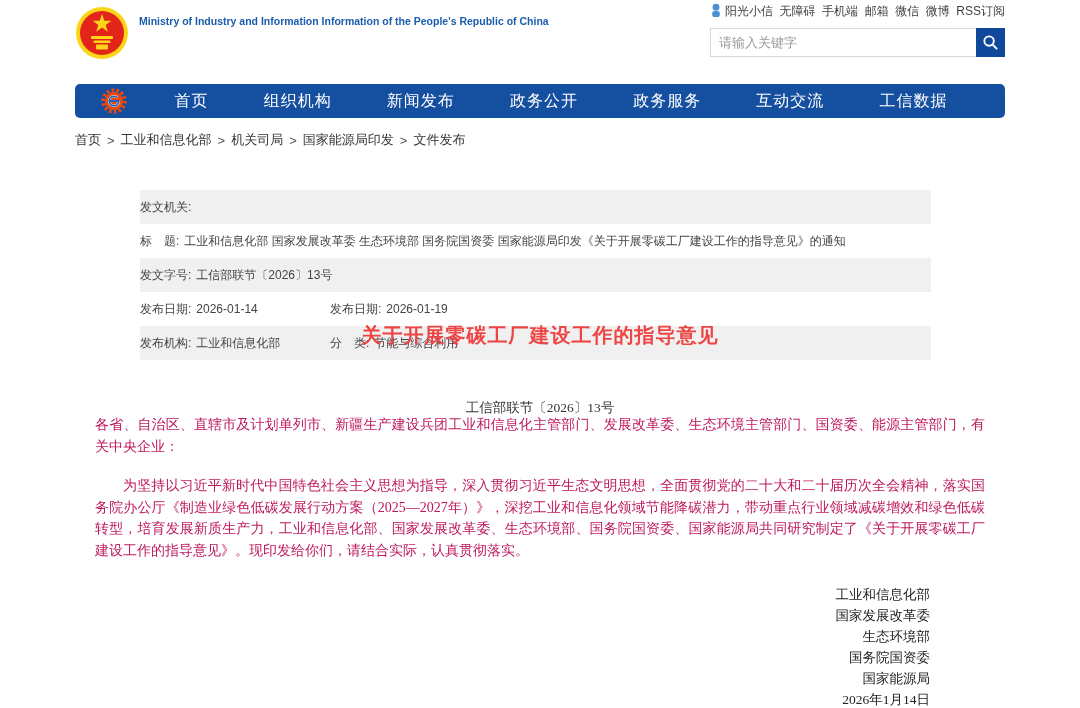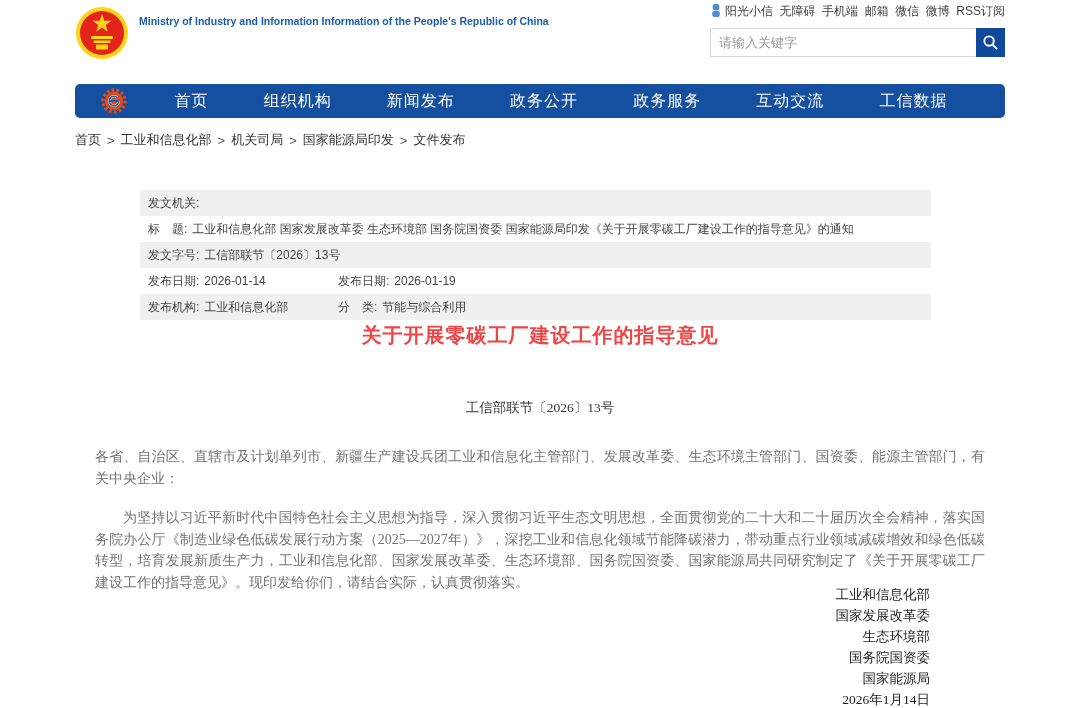--- a/index.html
+++ b/index.html
@@ -56,41 +56,41 @@
   
   .breadcrumb {
     position:absolute; top:131px; left:75px; display:flex; align-items:center;
     font-size:13px; color:#333;
   }
   .crumb { cursor:pointer; }
   .crumb-sep { margin:0 6px; color:#555; }
 
   
   .meta-table { position:absolute; top:190px; left:140px; width:791px; font-size:12px; color:#444; }
-  .meta-row { display:flex; align-items:center; height:26px; padding-left:8px; }
+  .meta-row { display:flex; align-items:center; height:34px; }
   .meta-row.odd { background:var(--row_gray,#f0f0f0); }
   .meta-cell { display:flex; align-items:center; white-space:nowrap; overflow:hidden; }
   .meta-cell.col1 { width:190px; flex:none; }
   .meta-cell .mlabel { flex:none; }
   .meta-cell .mvalue { margin-left:5px; }
 
   
   .doc-title {
     position:absolute; top:322px; left:75px; width:930px; text-align:center;
     font-size:20px; font-weight:bold; color:#ef4444; letter-spacing:1px;
     font-family:"Liberation Sans","DejaVu Sans",sans-serif;
   }
   .doc-number {
     position:absolute; top:399px; left:75px; width:930px; text-align:center;
     font-size:13.5px; color:#333;
     font-family:"Liberation Serif","DejaVu Serif",serif;
   }
   .doc-body {
-    position:absolute; top:446px; left:95px; width:890px;
-    font-size:14px; line-height:21.5px; color:#737373; text-align:justify;
+    position:absolute; top:414px; left:95px; width:890px;
+    font-size:14px; line-height:21.5px; color:#be185d; text-align:justify;
     font-family:"Liberation Serif","DejaVu Serif",serif;
   }
   .doc-body p { margin:0; }
   .doc-body p.indent { text-indent:2em;margin-top:18px; }
   .signature {
     position:absolute; top:584px; right:150px; text-align:right;
     font-size:13.5px; line-height:21px; color:#222;
     font-family:"Liberation Serif","DejaVu Serif",serif;
   }
 </style>

